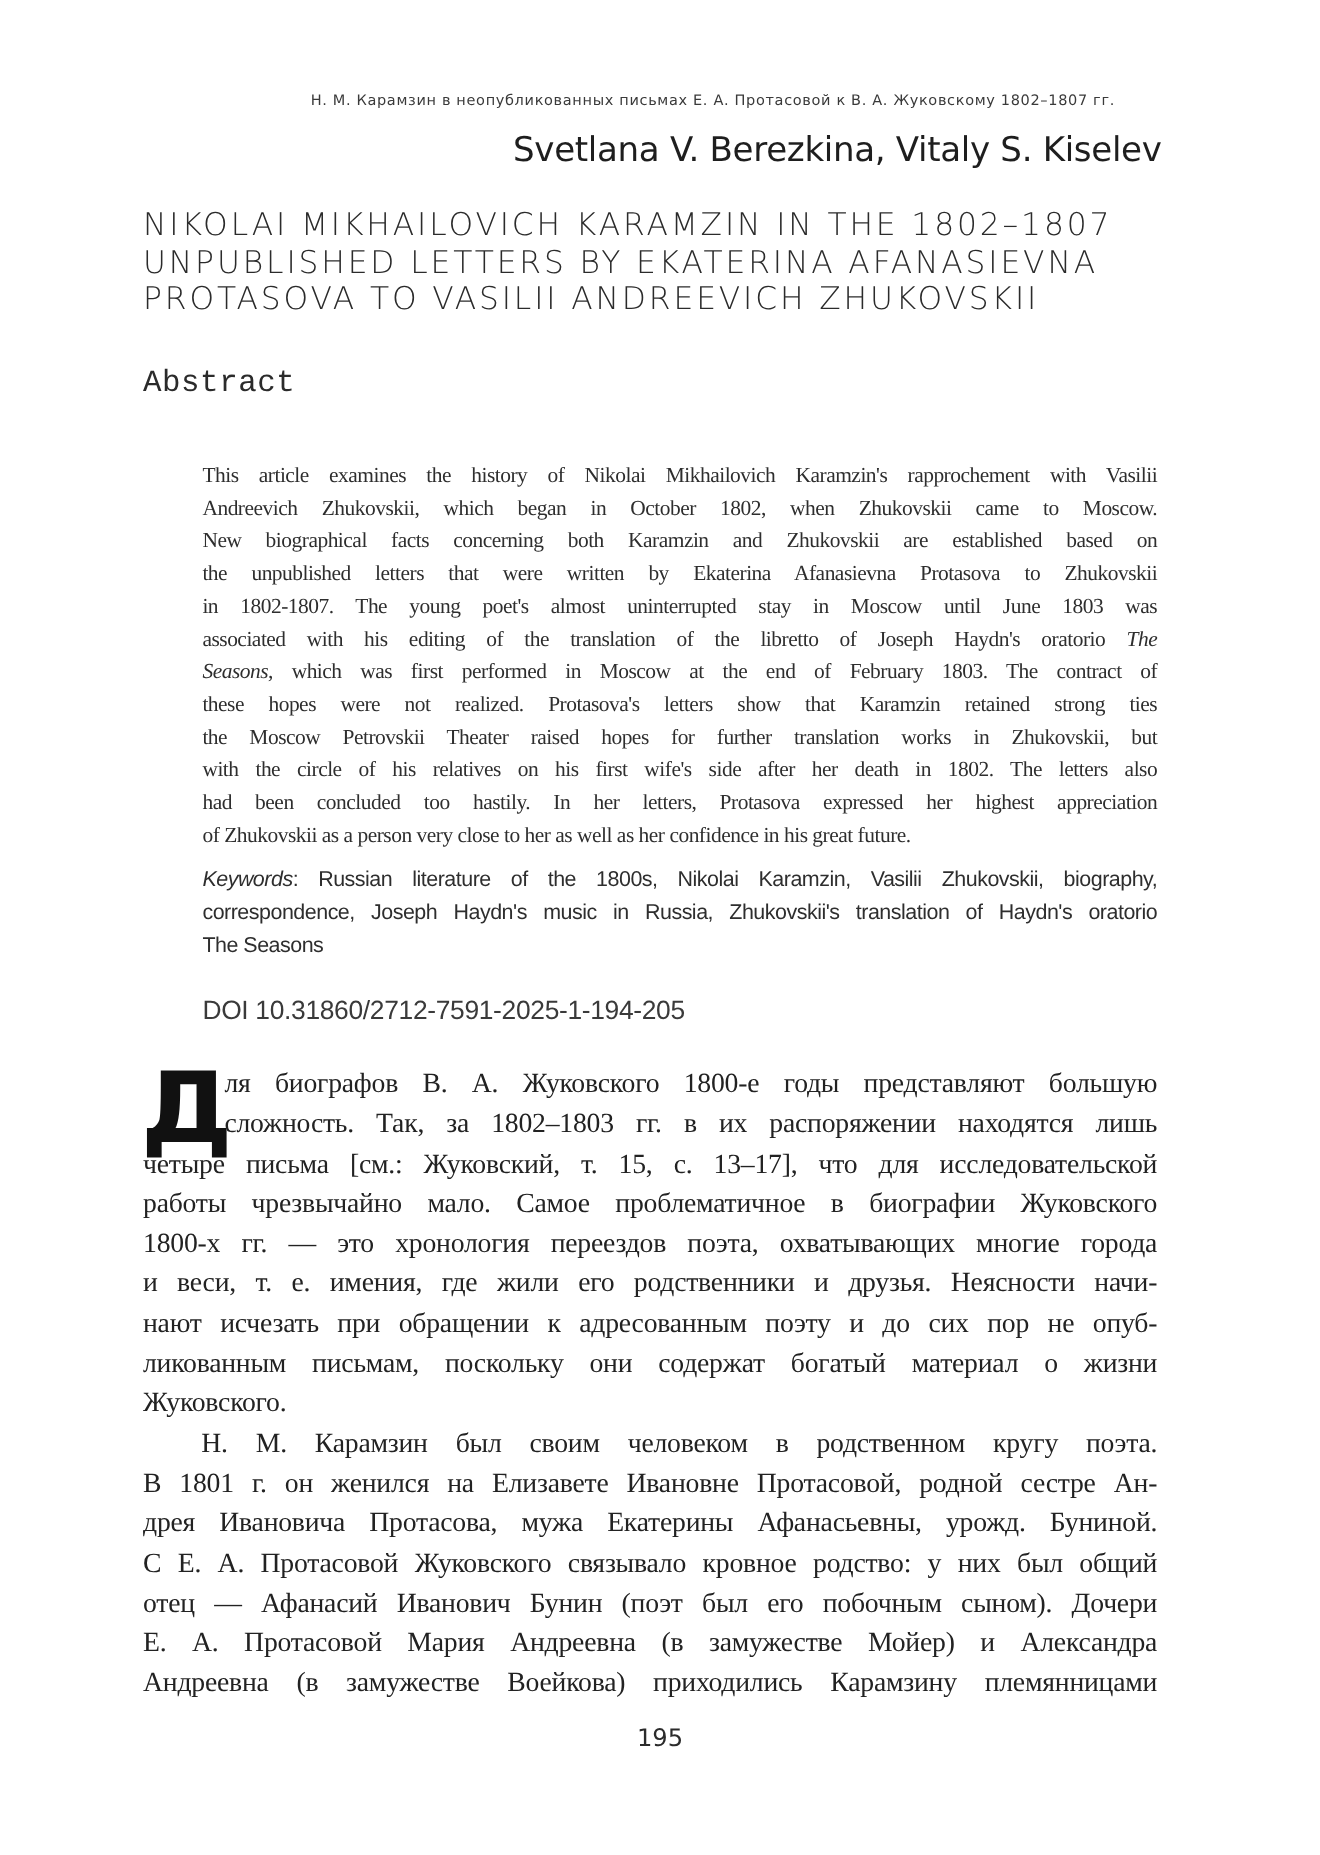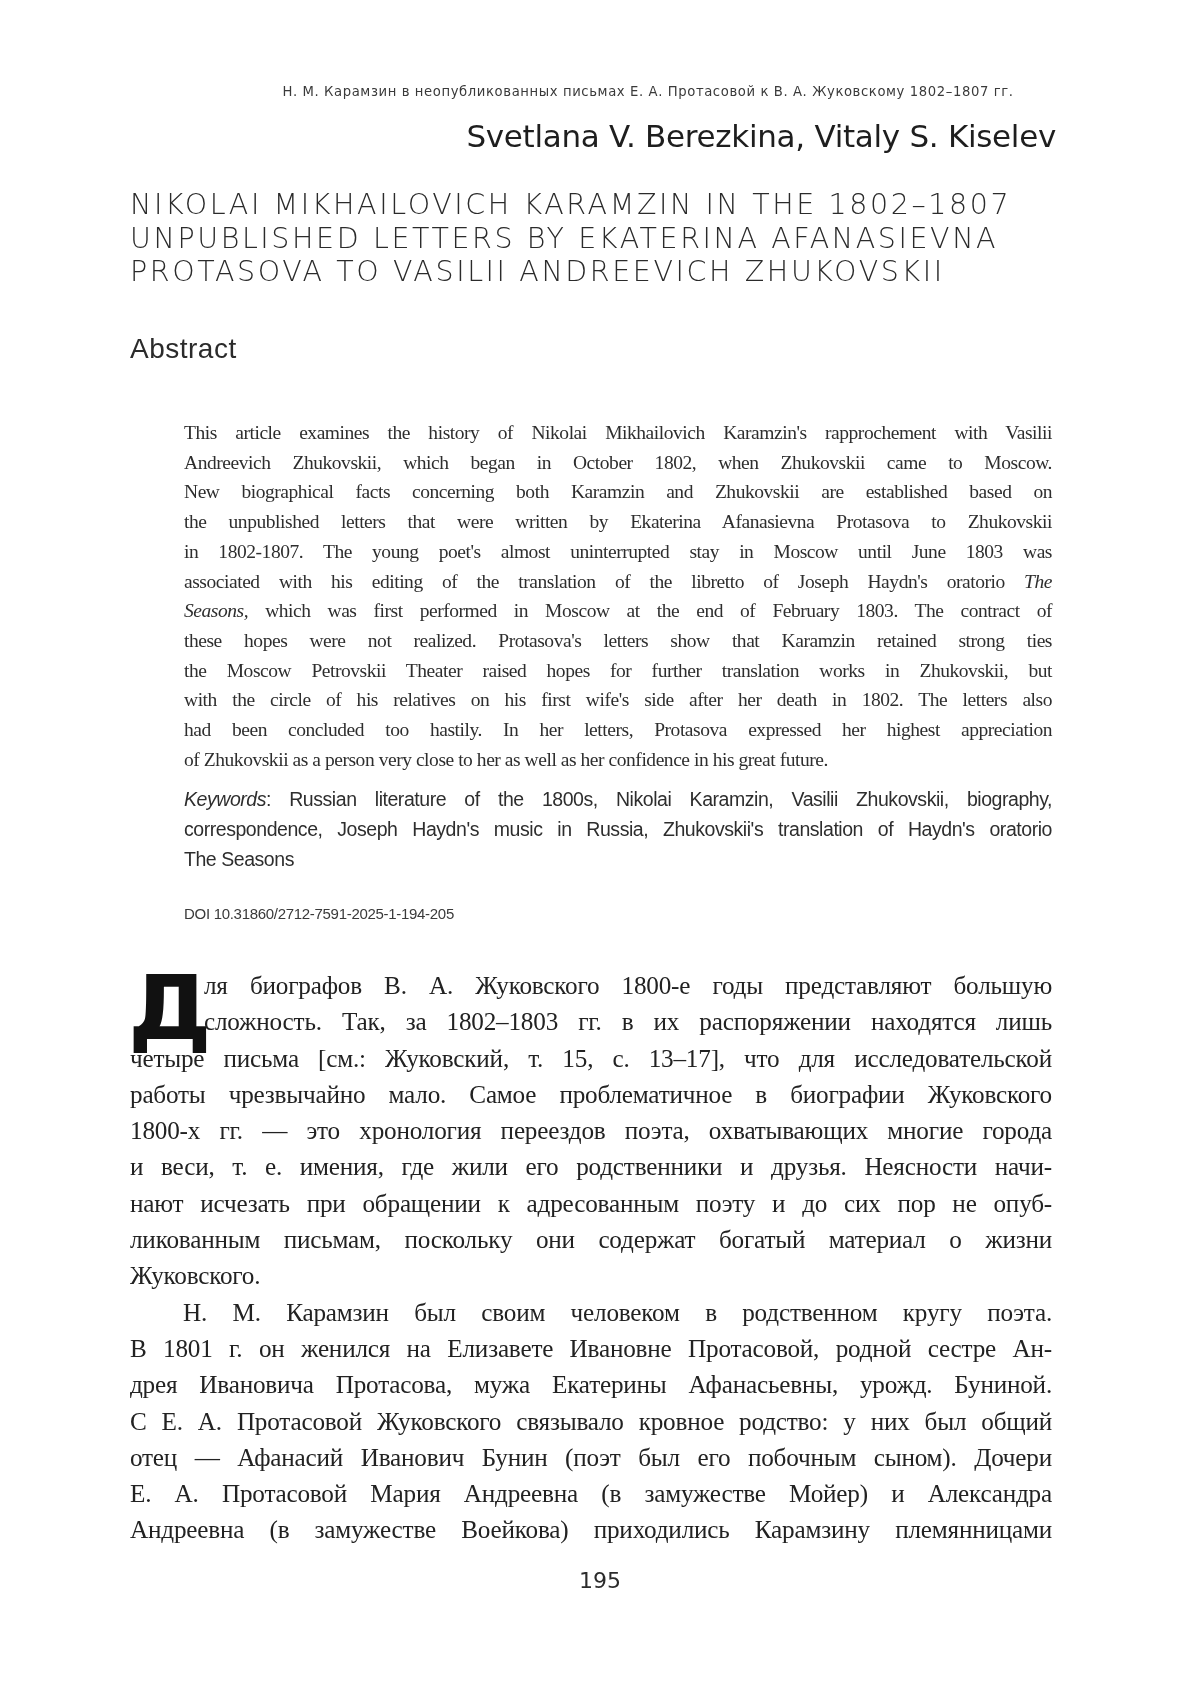--- a/index.html
+++ b/index.html
@@ -21,21 +21,21 @@
     }
     .title {
       position: absolute; left: 130px; top: 188px; width: 940px;
       font-family: "DejaVu Sans", sans-serif; font-weight: 300;
       font-size: 28.5px; line-height: 33.5px; letter-spacing: 2.6px;
       color: #2b2b2b; margin: 0;
     }
     .title div { white-space: nowrap; transform-origin: left; }
     .abstract-heading {
       position: absolute; left: 130px; top: 333px;
-      font-family: Liberation Sans, sans-serif;
+      font-family: Liberation Mono, monospace;
       font-size: 28px; color: #2b2b2b; letter-spacing: 0.5px;
     }
     .abstract {
       position: absolute; left: 184px; top: 370px; width: 868px;
       font-family: Liberation Serif, serif;
       font-size: 19.5px; line-height: 29.7px; color: #2e2e2e;
       letter-spacing: -0.45px;
       margin-top: 48px;
     }
     .abstract .line { display: block; white-space: nowrap; text-align-last: justify; text-align: justify; }
@@ -44,21 +44,21 @@
       position: absolute; left: 184px; top: 784px; width: 868px;
       font-family: "Liberation Sans", sans-serif;
       font-size: 19.5px; line-height: 30px; color: #2e2e2e;
       letter-spacing: -0.45px;
     }
     .keywords .line { display: block; white-space: nowrap; text-align: justify; text-align-last: justify; }
     .keywords .line.last { text-align-last: left; }
     .doi {
       position: absolute; left: 184px; top: 905px;
       font-family: "Liberation Sans", sans-serif;
-      font-size: 15px; color: #3a3a3a; letter-spacing: -0.3px;
+      font-size: 24px; color: #3a3a3a; letter-spacing: -0.3px;
     }
     .body-text {
       position: absolute; left: 130px; top: 968px; width: 922px;
       font-family: "Liberation Serif", serif;
       font-size: 25.2px; line-height: 36.3px; color: #222;
       letter-spacing: -0.2px;
     }
     .body-text .line { display: block; white-space: nowrap; text-align: justify; text-align-last: justify; }
     .body-text .line.last { text-align-last: left; }
     .body-text .line.indent1 { padding-left: 74px; }

